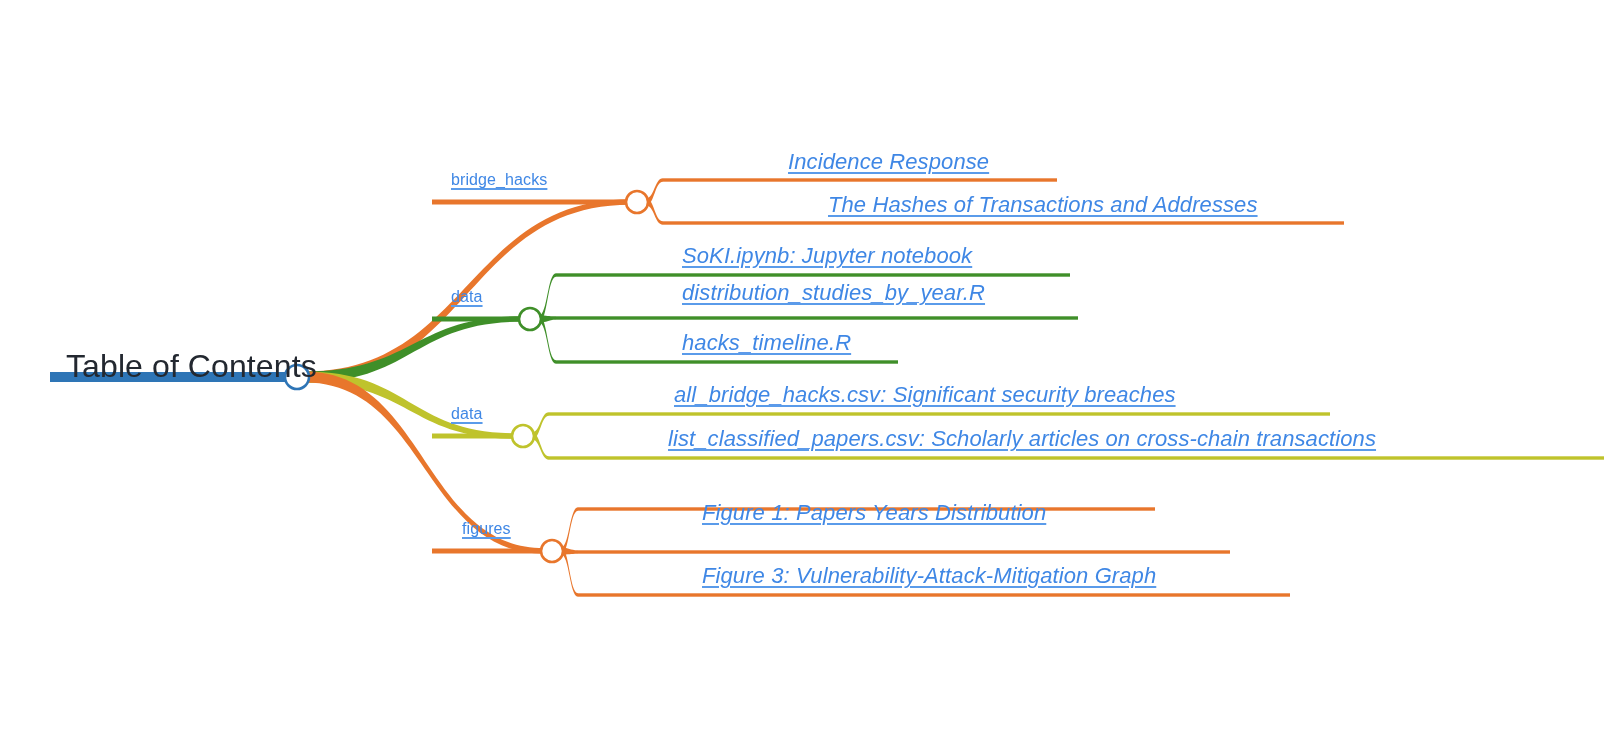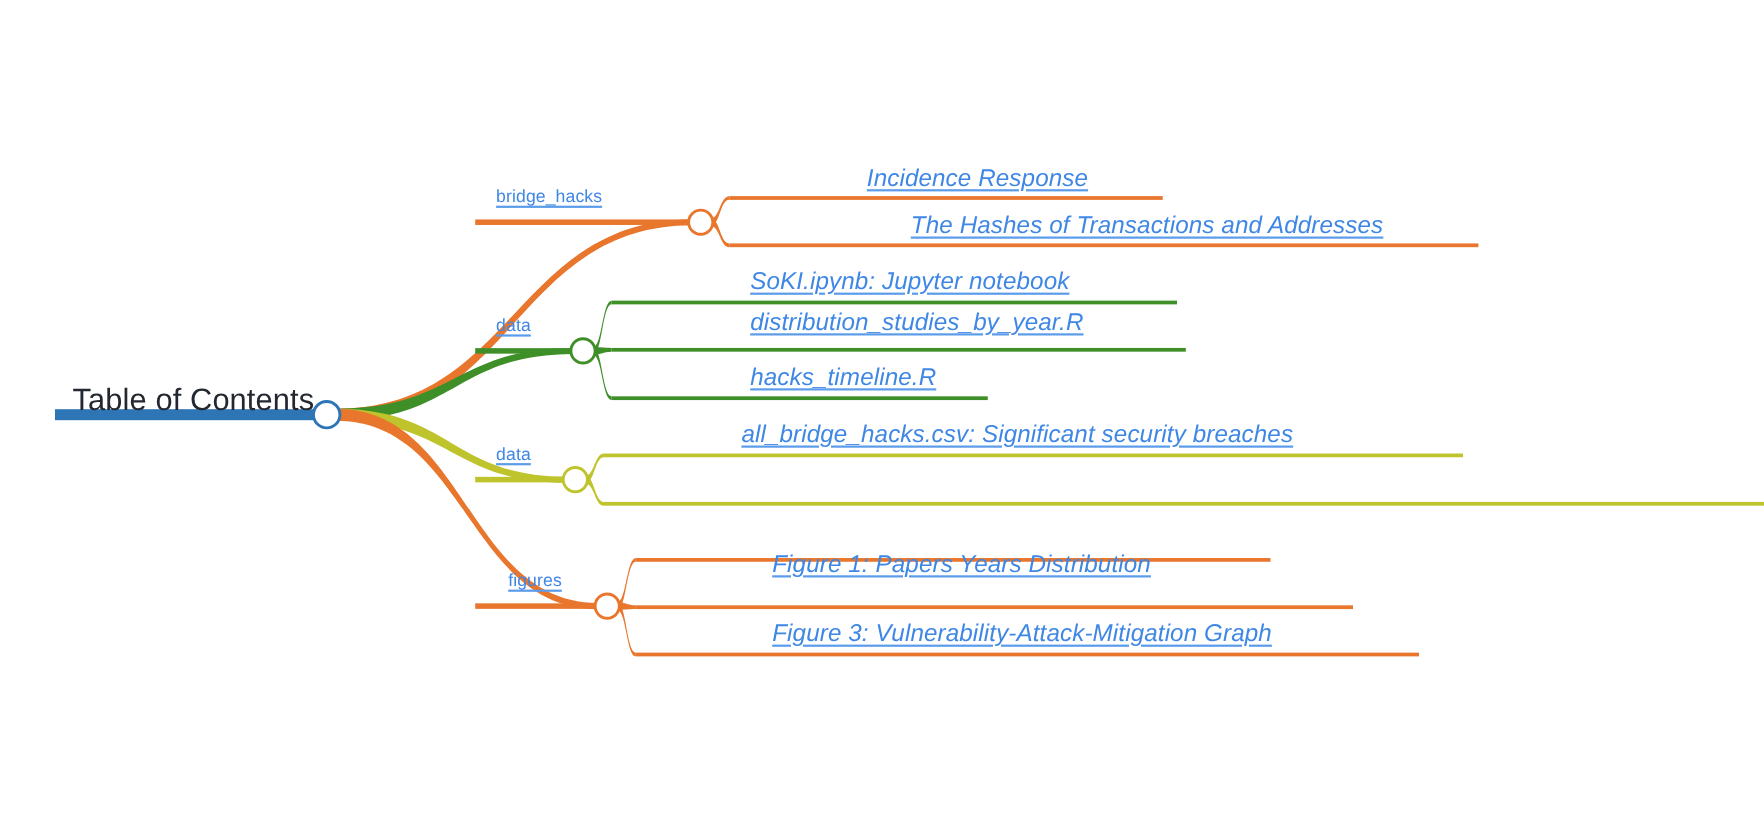--- a/index.html
+++ b/index.html
@@ -22,21 +22,21 @@
     width: 1604px;
     height: 740px;
     pointer-events: none;
   }
   .label {
     position: absolute;
     white-space: nowrap;
     line-height: 1;
   }
   .root-label {
-    font-size: 28px;
+    font-size: 32px;
     color: #232830;
     letter-spacing: 0.1px;
   }
   .branch-label, .leaf-label {
     font-size: 16px;
     color: #3f87e5;
     text-decoration: underline;
     text-decoration-color: #5a9bea;
     text-decoration-thickness: 2px;
     text-underline-offset: 3px;
@@ -87,16 +87,17 @@
 <div class="label root-label" style="left: 66px; top: 350px;">Table of Contents</div>
     <div class="label branch-label" style="left: 451px; top: 172px;">bridge_hacks</div>
     <div class="label leaf-label" style="left: 788px; top: 151px;">Incidence Response</div>
     <div class="label leaf-label" style="left: 788px; top: 194px; margin-left: 40px;">The Hashes of Transactions and Addresses</div>
     <div class="label branch-label" style="left: 451px; top: 289px;">data</div>
     <div class="label leaf-label" style="left: 682px; top: 245px;">SoKI.ipynb: Jupyter notebook</div>
     <div class="label leaf-label" style="left: 682px; top: 282px;">distribution_studies_by_year.R</div>
     <div class="label leaf-label" style="left: 682px; top: 332px;">hacks_timeline.R</div>
     <div class="label branch-label" style="left: 451px; top: 406px;">data</div>
     <div class="label leaf-label" style="left: 674px; top: 384px;">all_bridge_hacks.csv: Significant security breaches</div>
+    <div class="label leaf-label" style="left: 668px; top: 428px;">list_classified_papers.csv: Scholarly articles on cross-chain transactions</div>
     <div class="label branch-label" style="left: 451px; top: 521px; margin-left: 11px;">figures</div>
     <div class="label leaf-label" style="left: 702px; top: 502px;">Figure 1: Papers Years Distribution</div>
     <div class="label leaf-label" style="left: 702px; top: 565px;">Figure 3: Vulnerability-Attack-Mitigation Graph</div>
   </div>
 
 </body></html>

